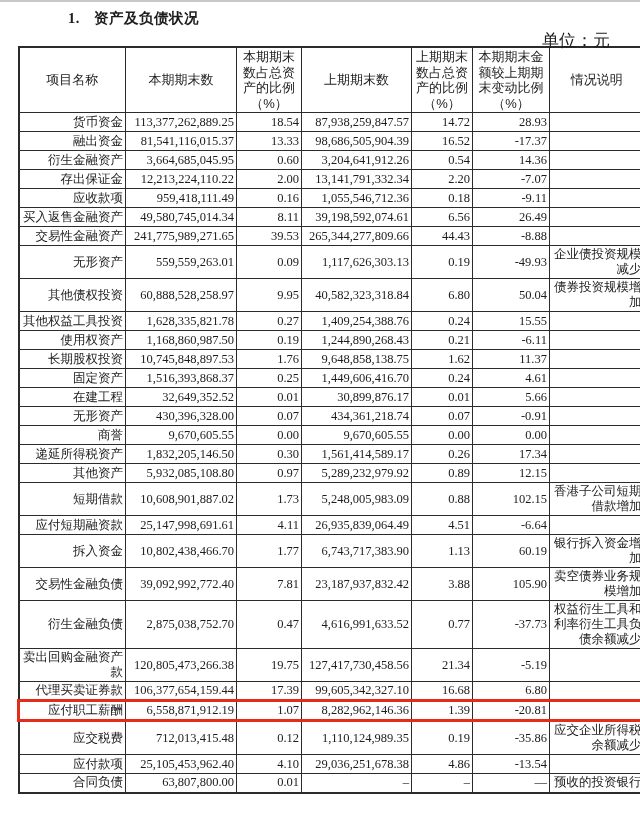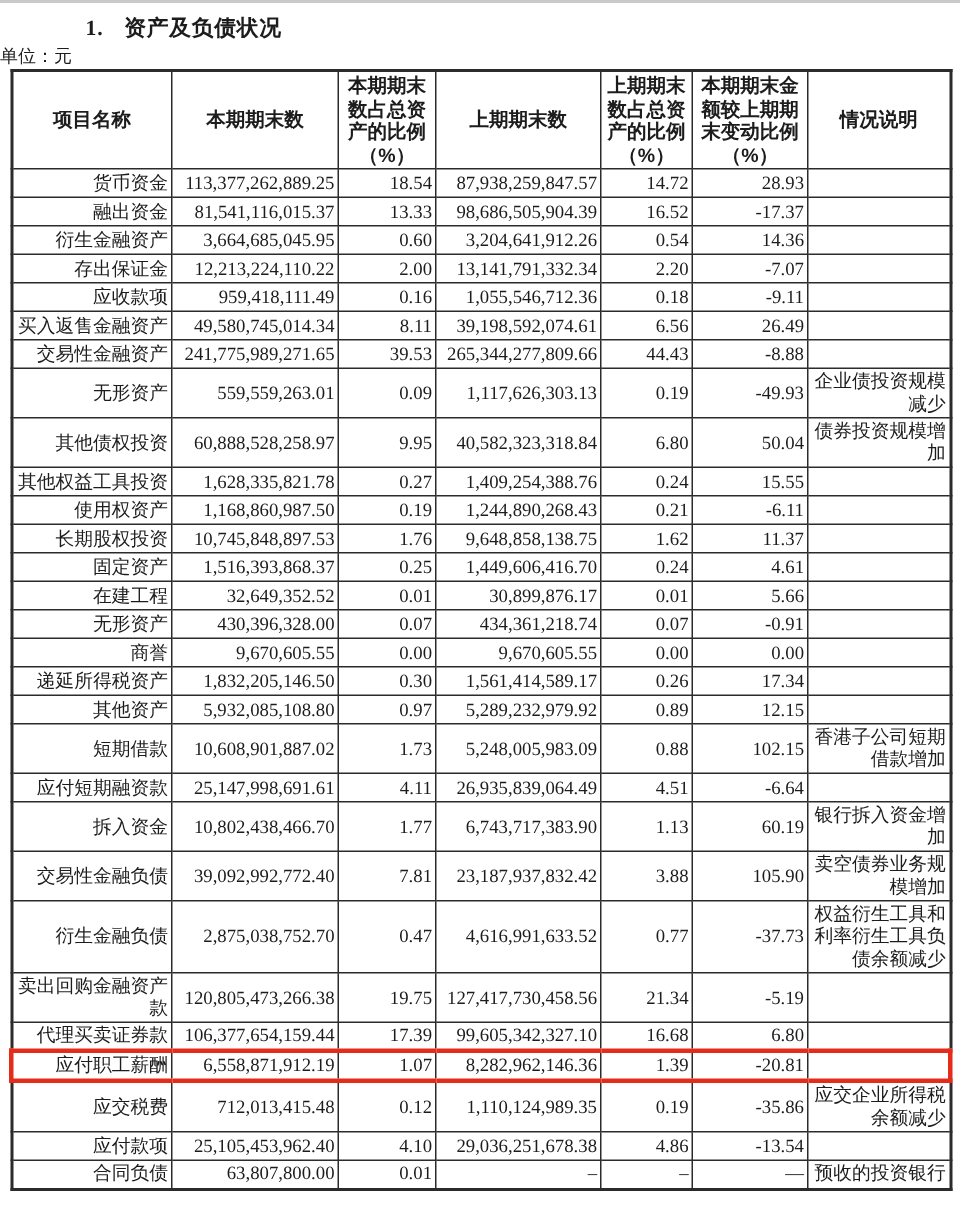--- a/index.html
+++ b/index.html
@@ -3,55 +3,56 @@
 <meta charset="utf-8">
 <style>
   * { box-sizing: border-box; margin: 0; padding: 0; }
   html, body {
     width: 640px; height: 814px;
     background: #ffffff;
     overflow: hidden;
     font-family: "Liberation Serif", "DejaVu Serif", serif;
     color: #1c1c1c;
   }
-  .page { position: relative; width: 640px; height: 814px; }
+  .page { position: relative; width: 640px; height: 814px; padding-left: 11px; }
   .top-scan-line {
     position: absolute; top: 0; left: 0; width: 640px; height: 2px;
     background: #c9c9c9;
   }
   .title-row {
     padding: 9px 0 0 57px;
     font-weight: bold;
     font-size: 14.5px;
     font-family: "Liberation Sans", "DejaVu Sans", sans-serif;
     letter-spacing: 0.5px;
   }
   .title-row .sec-num { margin-right: 14px; font-family: "Liberation Serif", serif; }
   .unit-row {
+    text-align: right;
     padding-right: 30px;
-    font-size: 12px;
+    font-size: 17px;
     height: 17px;
     margin-top: 1px;
   }
   table.fin {
     border-collapse: collapse;
     table-layout: fixed;
     margin-left: 6px;
     width: 626px;
     border: 2px solid #2b2b2b;
   }
   .fin th, .fin td {
     border: 1px solid #2b2b2b;
     vertical-align: middle;
     padding: 1px 2px;
   }
   .fin thead tr { height: 64px; }
   .fin thead th {
     font-size: 13px;
-    font-weight: bold;
+    font-weight: normal;
     line-height: 15.5px;
     font-family: "Liberation Sans", "DejaVu Sans", sans-serif;
   }
   .fin tbody tr { height: 19px; }
   .fin td { font-size: 12.5px; line-height: 15px; }
   .c-name { text-align: right; font-size: 13px; padding-left: 3px; }
   .c-num  {
     text-align: right;
     font-size: 12px;
     padding-right: 3px;

